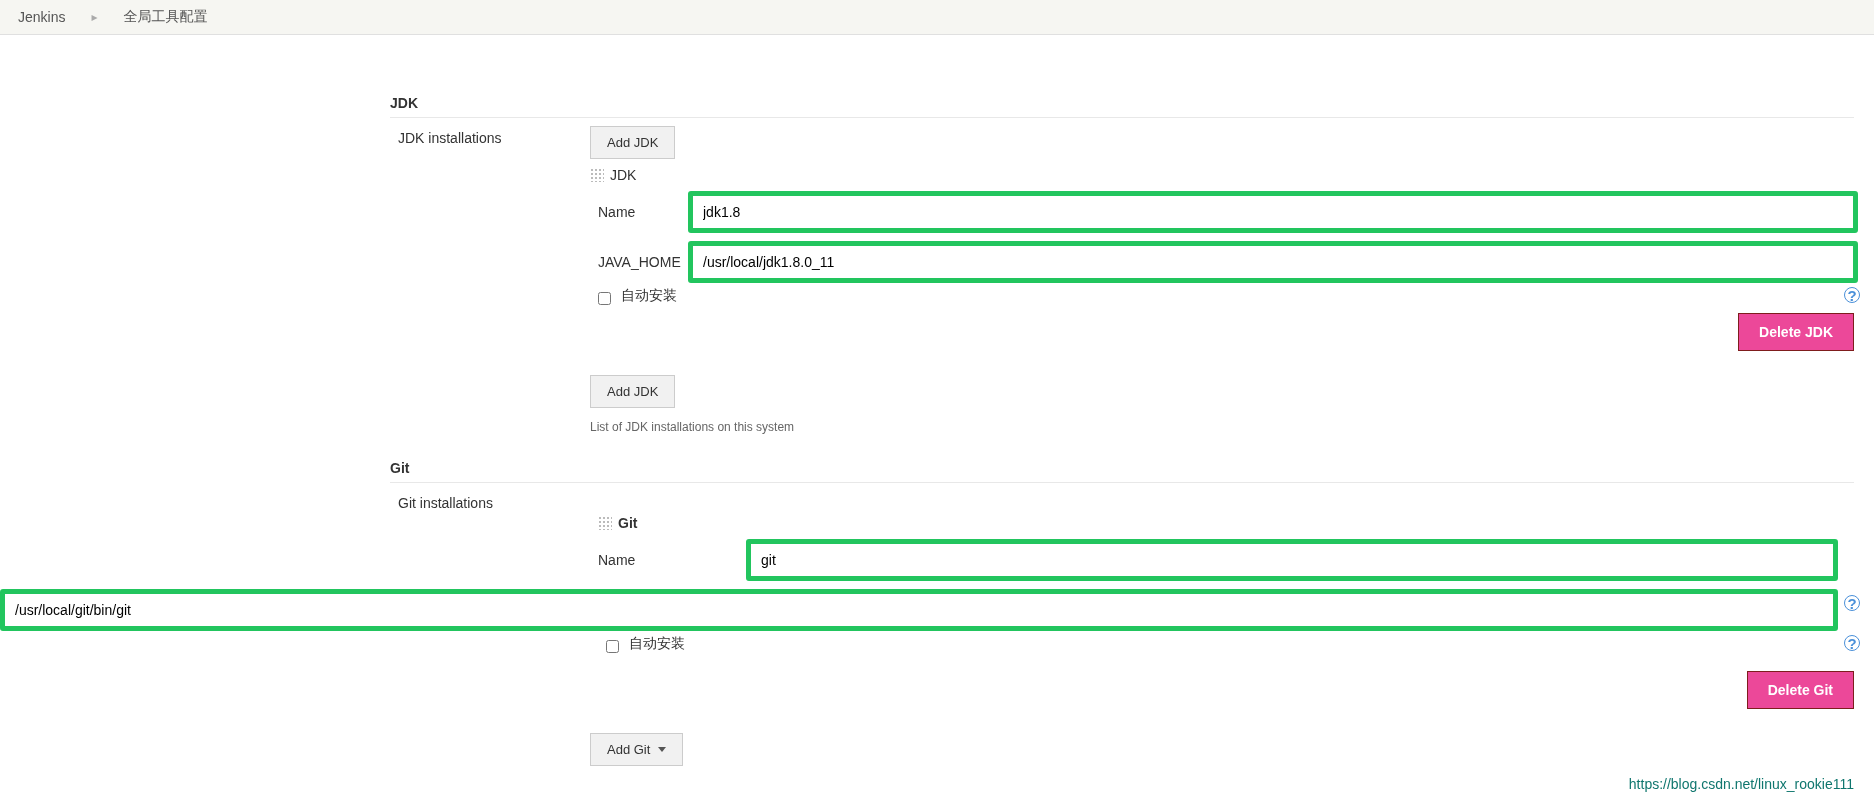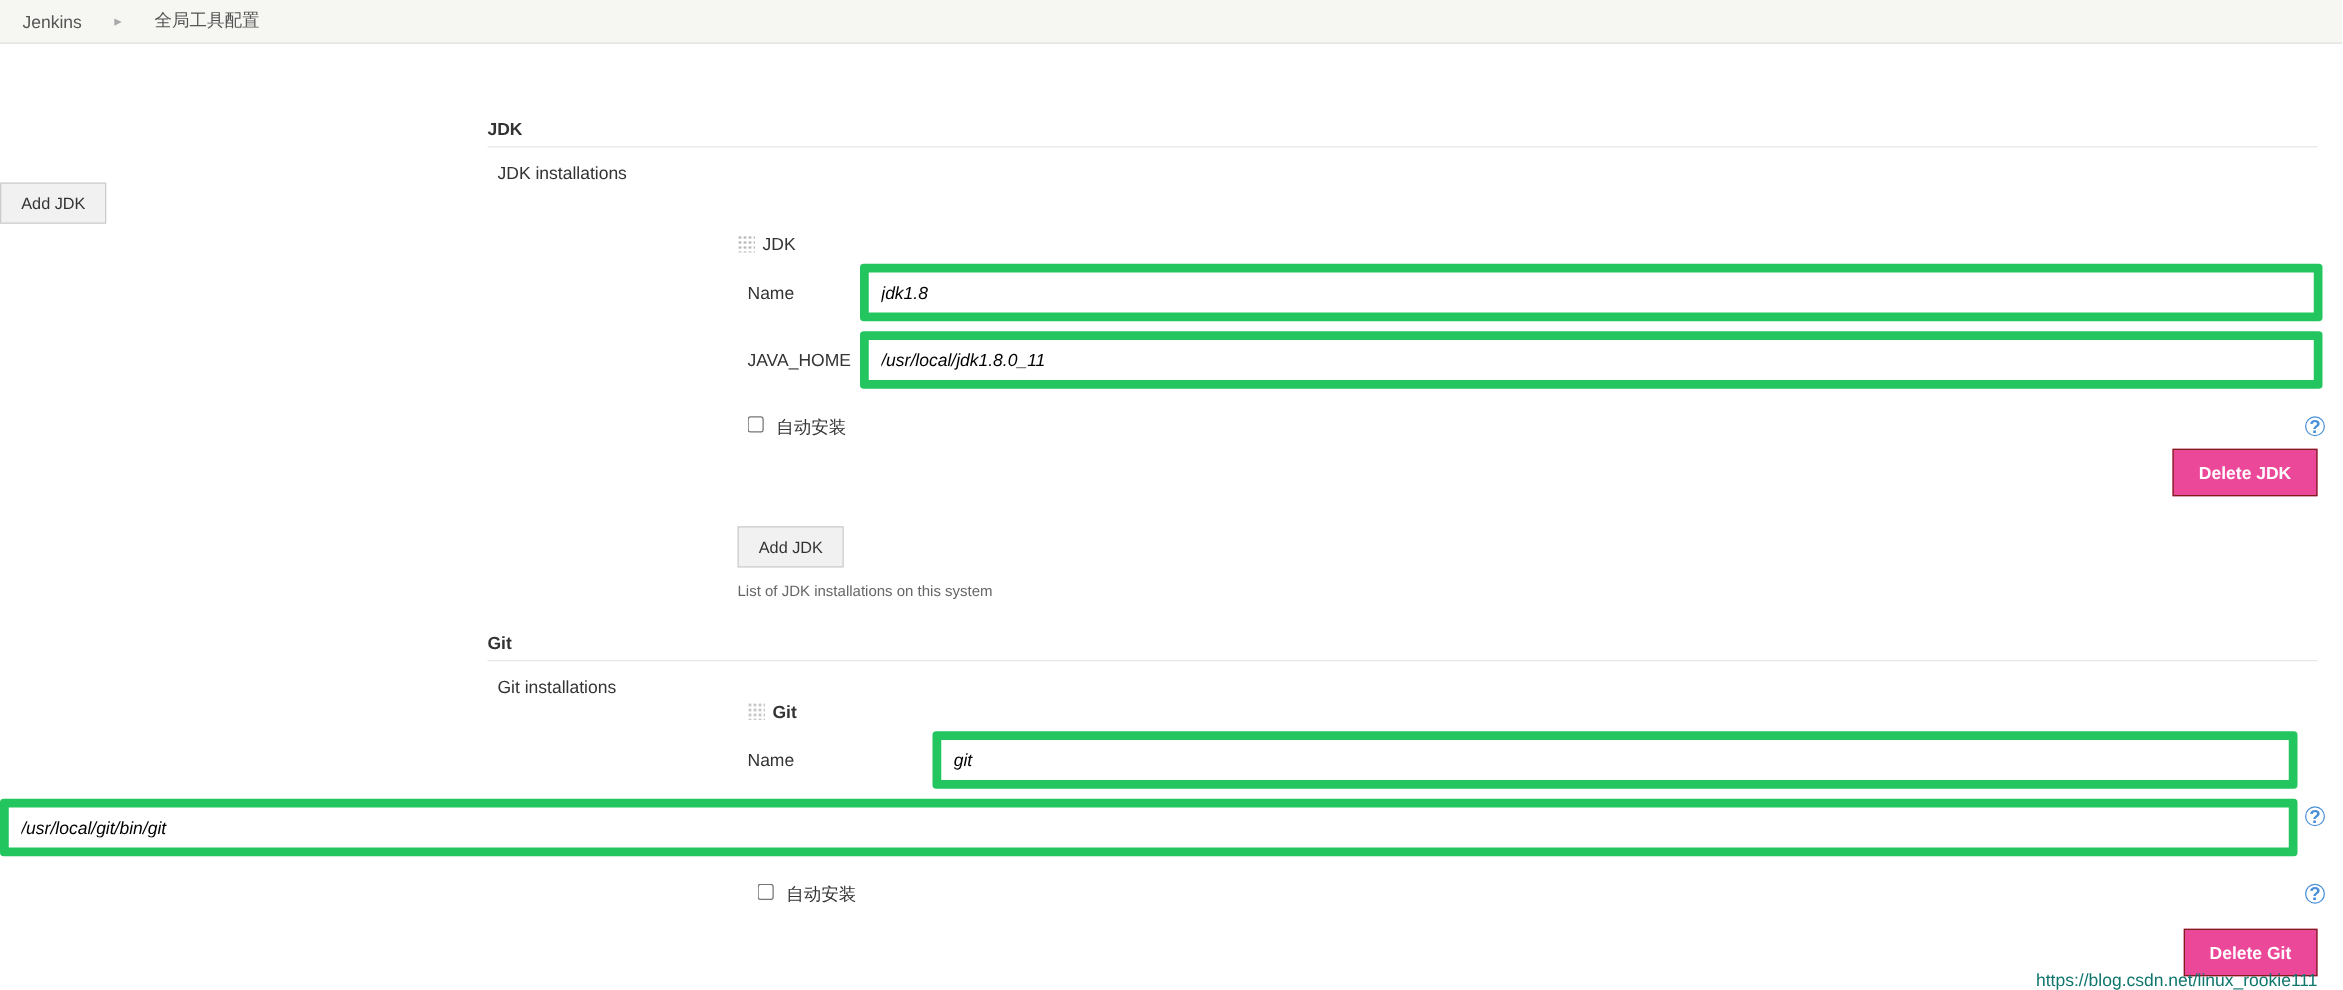--- a/index.html
+++ b/index.html
@@ -43,21 +43,20 @@
       margin-right: 20px;
       margin-top: 30px;
     }
     .section-title.first {
       margin-top: 48px;
     }
     .row {
       display: flex;
       align-items: flex-start;
       margin-top: 8px;
-      flex-direction: column;
     }
     .left-label {
       width: 590px;
       padding-left: 398px;
       padding-top: 4px;
       color: #333;
       font-size: 14px;
     }
     .right-col {
       flex: 1;
@@ -125,31 +124,30 @@
       width: 688px;
       padding-left: 598px;
     }
     .field-label.git {
       width: 746px;
       padding-left: 598px;
     }
     .field-row input[type=text] {
       flex: 1;
       padding: 8px 10px;
-      border: 7px solid #22c55e;
+      border: 5px solid #22c55e;
       border-radius: 3px;
       font-size: 14px;
       margin-right: 16px;
-      font-style: italic;
     }
     .checkbox-row {
       margin-left: 598px;
-      margin-top: 22px;
-      display: flex;
-      align-items: flex-start;
+      margin-top: 4px;
+      display: flex;
+      align-items: flex-end;
       gap: 10px;
     }
     .checkbox-row input {
       cursor: pointer;
     }
     .delete-row {
       display: flex;
       justify-content: flex-end;
       padding-right: 20px;
       margin-top: 8px;

